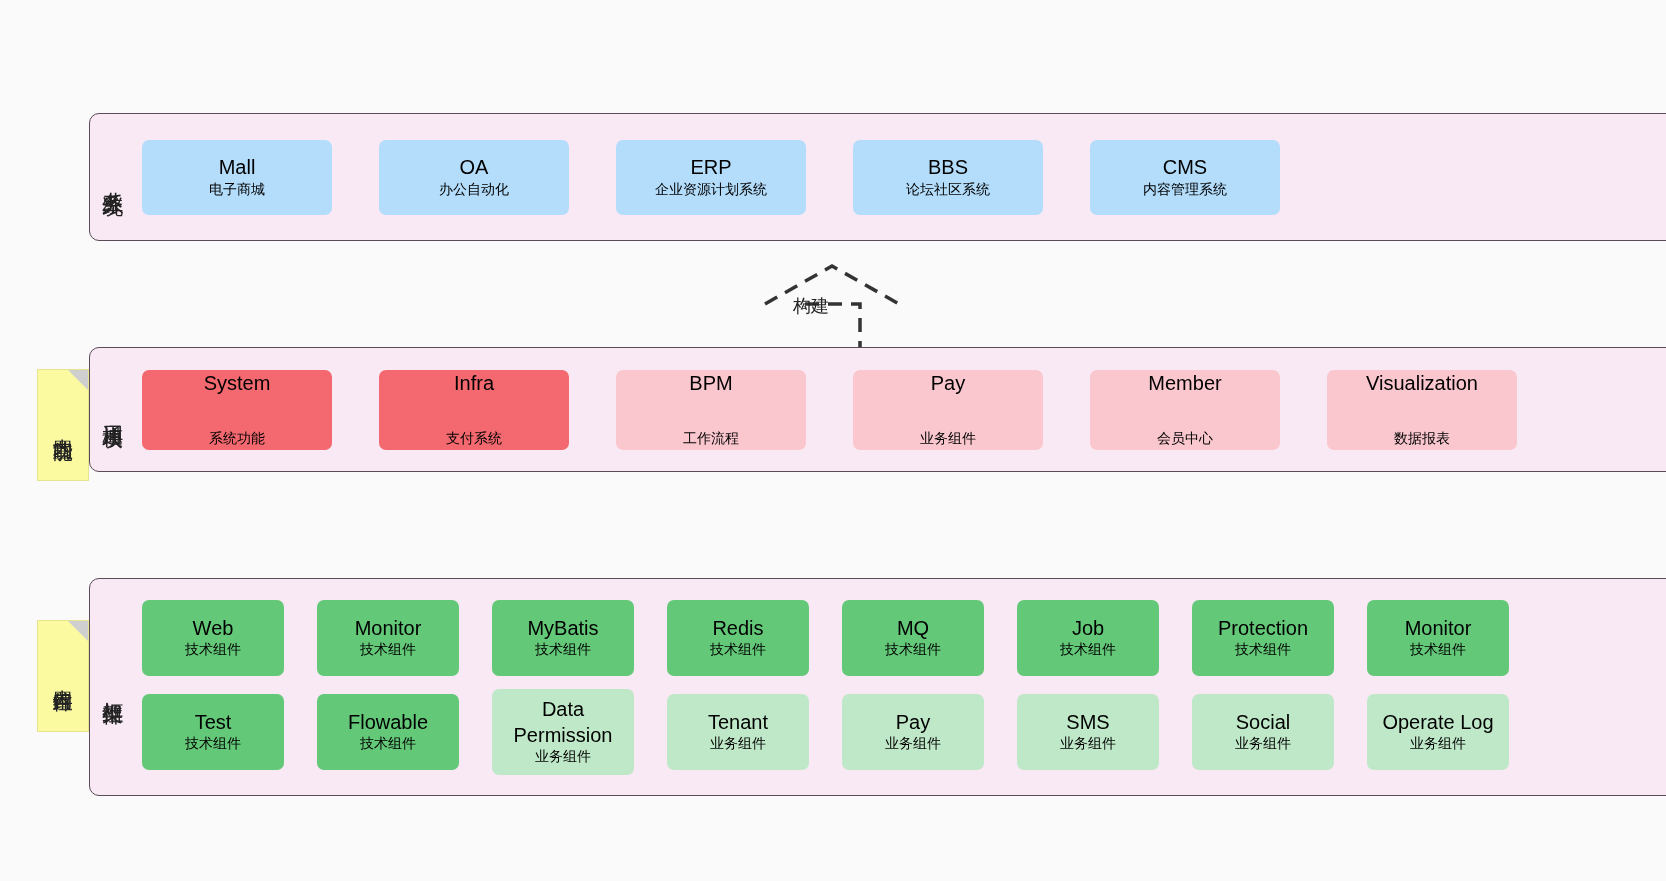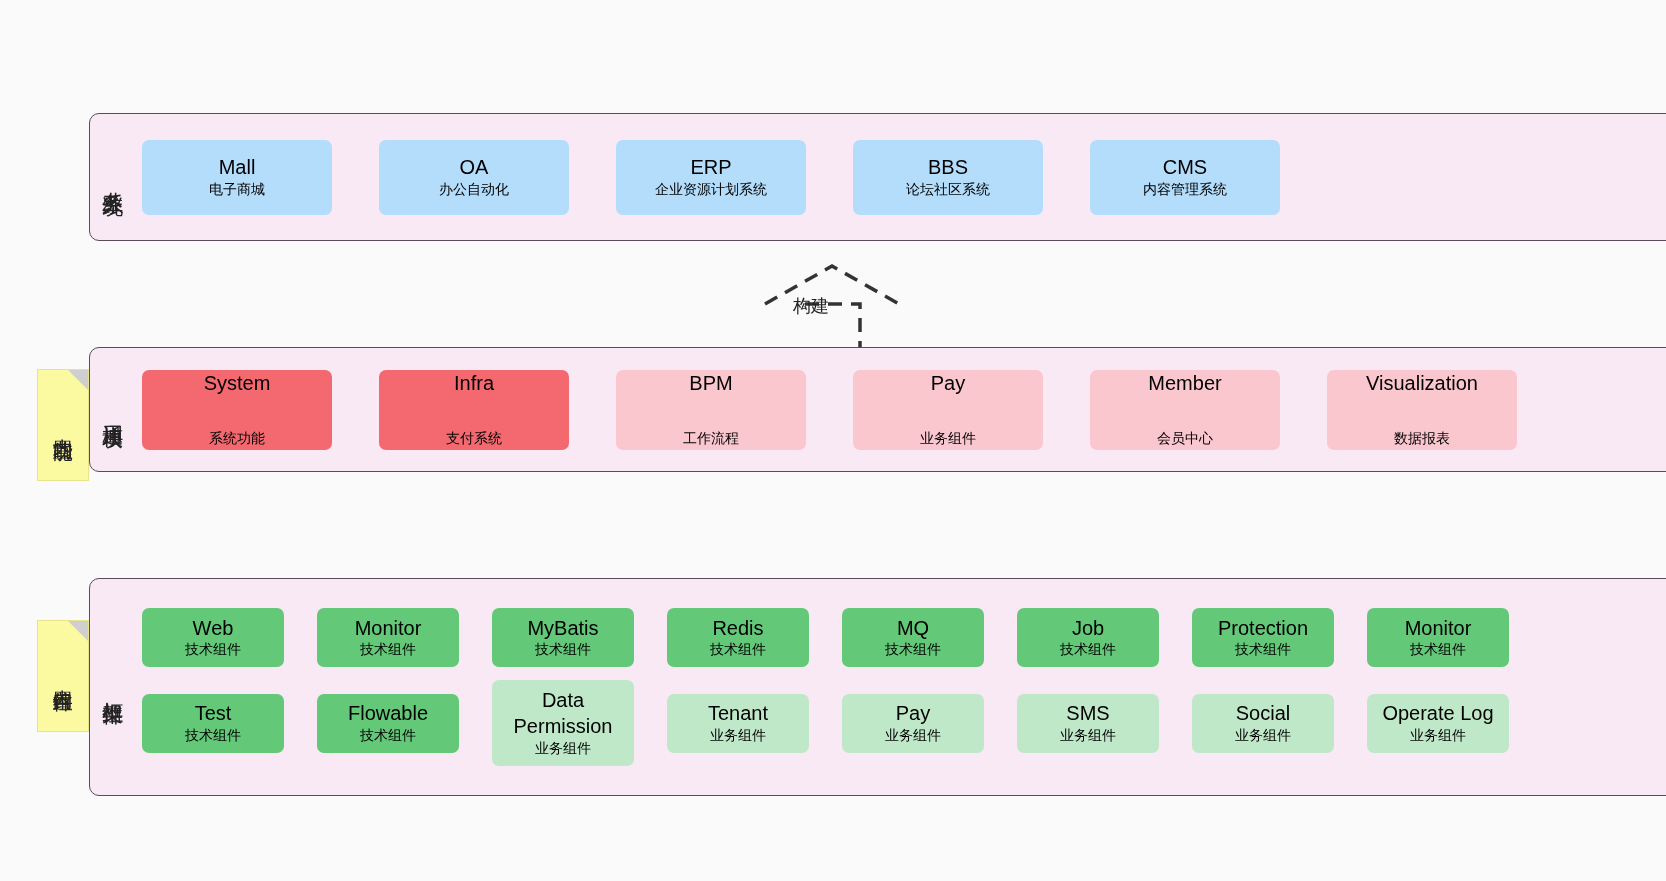--- a/index.html
+++ b/index.html
@@ -68,21 +68,21 @@
 
   .box.blue{background:#b3ddfb;}
   .box.red{background:#f4696f;}
   .box.pink{background:#fbc7cf;}
   .box.green{background:#63c878;}
   .box.lgreen{background:#bfe8c8;}
 
   
   .l1 .box{width:190px;height:75px;}
   .l2 .box{width:190px;height:80px;gap:34px;}
-  .l3 .box{width:142px;height:59px;}
+  .l3 .box{width:142px;height:76px;}
   .l3 .box.tall{height:86px;}
 
   
   .note{
     position:absolute;
     box-sizing:border-box;
     width:52px;
     background:#fcfaa0;
     border:1px solid #e7e48f;
     display:flex;

